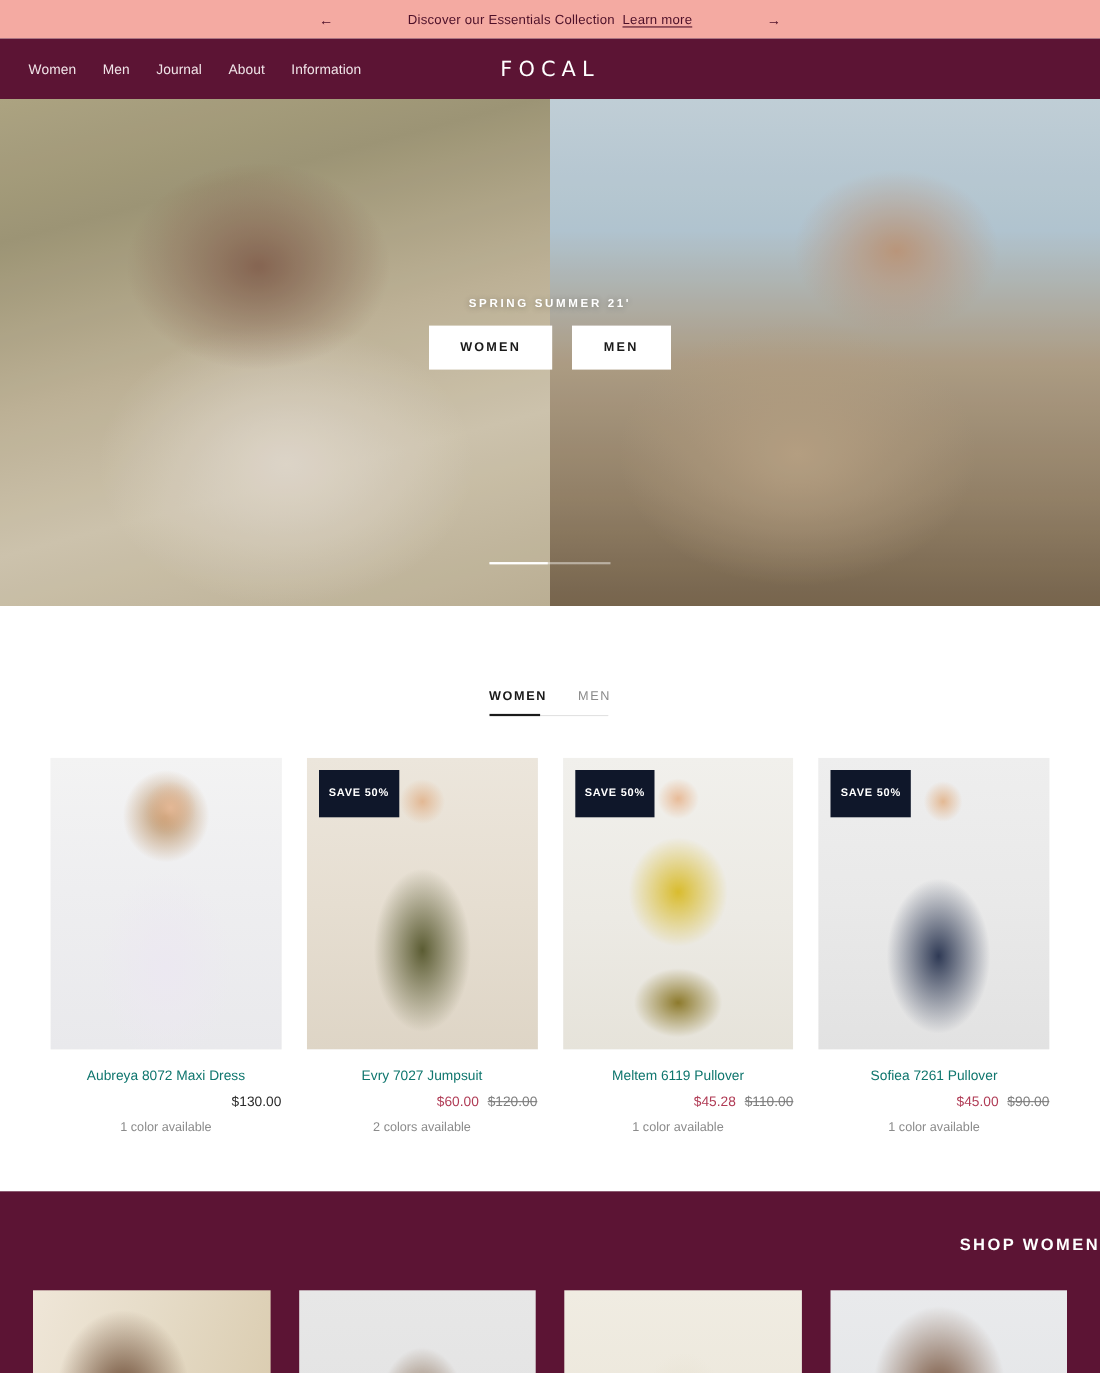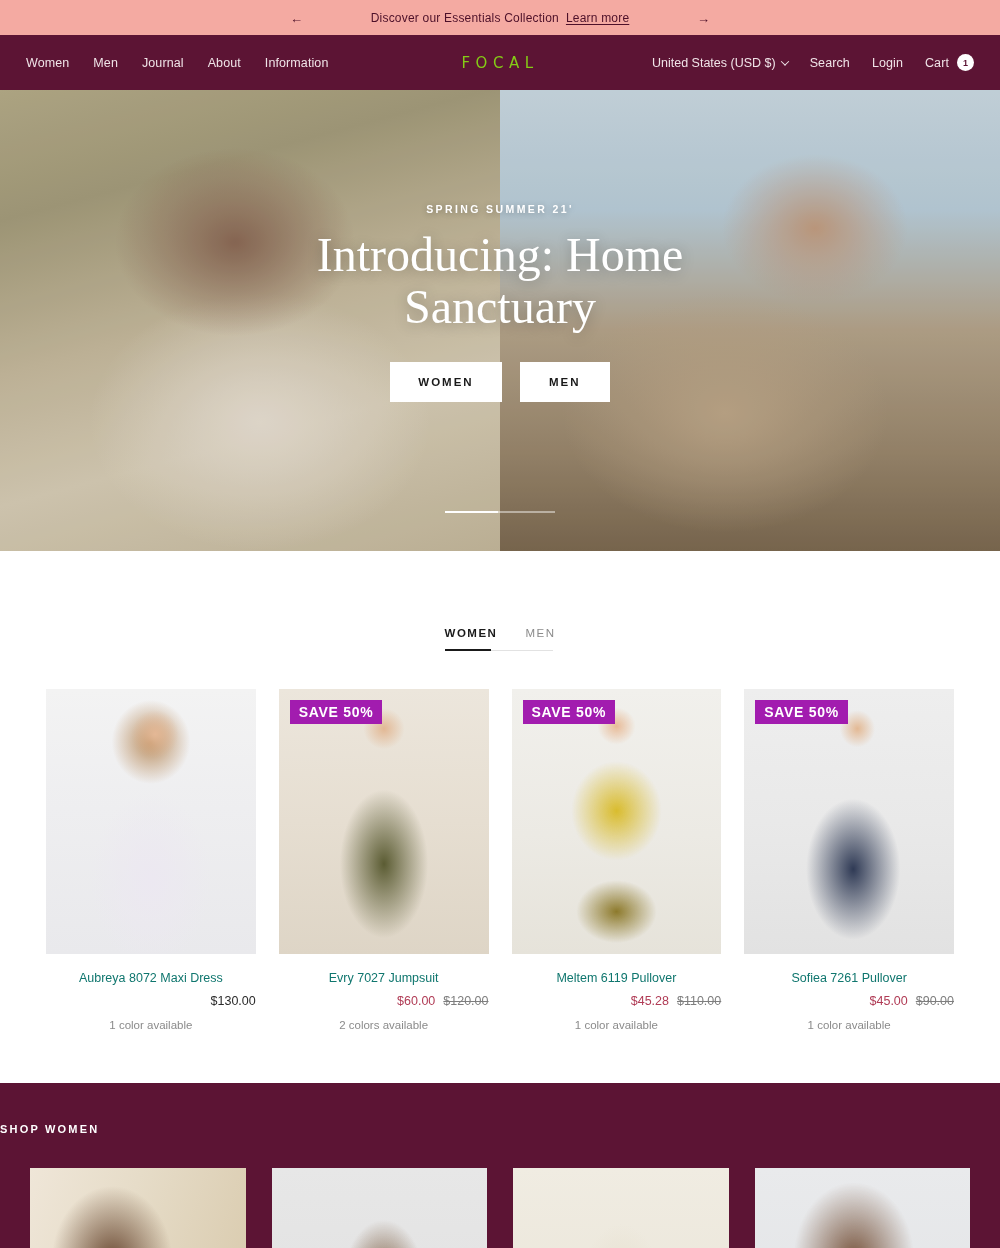--- a/index.html
+++ b/index.html
@@ -64,24 +64,24 @@
     color: #f0e4e8;
     cursor: pointer;
     letter-spacing: .1px;
     white-space: nowrap;
   }
   .brand {
     position: absolute;
     left: 50%;
     top: 50%;
     transform: translate(-50%, -50%);
-    font-size: 15px;
+    font-size: 19px;
     letter-spacing: 5.5px;
     font-weight: 400;
-    color: #84cc16;
+    color: #ffffff;
     cursor: pointer;
     font-family: "DejaVu Sans", sans-serif;
   }
   .nav-right {
     margin-left: auto;
     display: flex;
     align-items: center;
     gap: 22px;
   }
   .locale {
@@ -253,26 +253,26 @@
   .product-media {
     position: relative;
     height: 265px;
     overflow: hidden;
     background: #efefef;
   }
   .badge {
     position: absolute;
     top: 11px;
     left: 11px;
-    background: #a21caf;
+    background: #0f172a;
     color: #fff;
-    font-size: 14px;
+    font-size: 10px;
     font-weight: 700;
     letter-spacing: .7px;
-    padding: 4px 9px;
+    padding: 16px 9px;
     z-index: 2;
   }
   .ph {
     position: absolute;
     inset: 0;
   }
   
   .ph-1 {
     background:
       radial-gradient(ellipse 16% 13% at 52% 17%, #e4b896 0%, rgba(228,184,150,0) 70%),
@@ -328,23 +328,23 @@
     color: #8b8b8b;
     margin-top: 11px;
   }
 
   
   .shop-women {
     background: #5c1434;
     padding: 40px 0 0;
   }
   .shop-women-title {
-    text-align: left;
+    text-align: right;
     color: #ffffff;
-    font-size: 11px;
+    font-size: 15px;
     letter-spacing: 2.2px;
     font-weight: 700;
     margin-bottom: 33px;
   }
   .women-grid {
     display: grid;
     grid-template-columns: repeat(4, 1fr);
     gap: 26px;
     padding: 0 30px;
   }
@@ -392,41 +392,28 @@
   <nav class="nav-left">
     <span class="nav-link">Women</span>
     <span class="nav-link">Men</span>
     <span class="nav-link">Journal</span>
     <span class="nav-link">About</span>
     <span class="nav-link">Information</span>
   </nav>
 
   <div class="brand">FOCAL</div>
 
-  <div class="nav-right">
-    <div class="locale">
-      <span>United States (USD $)</span>
-      <i class="chev"></i>
-    </div>
-    <span class="nav-link">Search</span>
-    <span class="nav-link">Login</span>
-    <div class="cart-wrap">
-      <span class="nav-link">Cart</span>
-      <span class="cart-badge">1</span>
-    </div>
-  </div>
 </header>
 
 <section class="hero">
   <div class="hero-half hero-left"></div>
   <div class="hero-half hero-right"></div>
 
   <div class="hero-content">
     <div class="hero-eyebrow">SPRING SUMMER 21'</div>
-    <h1 class="hero-title">Introducing: Home Sanctuary</h1>
     <div class="hero-btns">
       <button class="hero-btn">WOMEN</button>
       <button class="hero-btn">MEN</button>
     </div>
   </div>
 
   <div class="hero-progress">
       <span></span>
     </div>
 </section>

